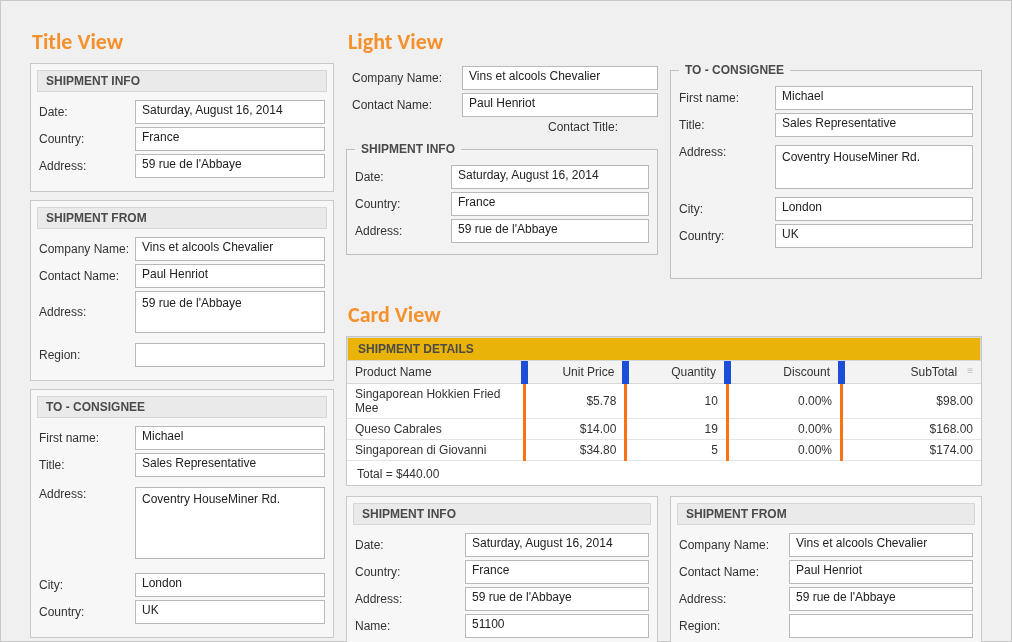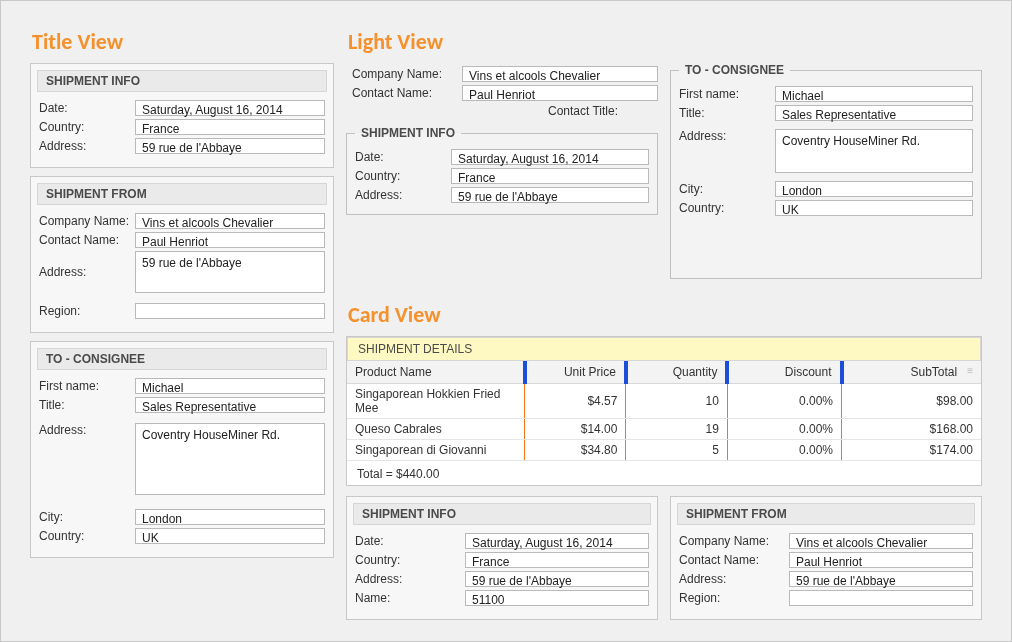--- a/index.html
+++ b/index.html
@@ -65,68 +65,68 @@
     justify-content: flex-end;
   }
   .row > label {
     width: 96px;
     color: #333;
   }
   .row > .field {
     flex:1;
     border: 1px solid #b9b9b9;
     background: #fff;
-    height: 16px;
+    height: 24px;
     line-height: 19px;
     padding: 0 6px;
     color: #222;
     font-size: 12px;
   }
   .row > .field.tall { height: 54px; padding-top:2px; }
 
   
   .light-top { display:flex; gap:12px; }
   .light-left { flex:1; }
   .light-right { flex:1; }
 
   .lv-rows { margin: 0 0 8px 6px; }
   .lv-rows .row > label { width:110px; }
   .lv-rows .row > .field { }
 
   
   .card-heading { margin-top: 14px; }
   .card-panel { padding: 6px 6px 6px 6px; }
   .card-panel-title {
-    font-weight:400;
+    font-weight:700;
     padding: 4px 10px;
     color:#4a4a4a;
-    background:#fef9c3;
+    background:#eab308;
     border:1px solid #d6d6d6;
     margin:0 0 0 0;
   }
   table.grid {
     width:100%;
     border-collapse: collapse;
     font-size:12px;
     background:#fff;
   }
   table.grid th {
     text-align:left;
     font-weight:400;
     color:#333;
     background:#f3f3f3;
     border-bottom:1px solid #d8d8d8;
-    border-right:4px solid #1d4ed8;
+    border-right:7px solid #1d4ed8;
     padding:4px 8px;
   }
   table.grid th.num, table.grid td.num { text-align:right; }
   table.grid th.last { border-right:none; }
   table.grid td {
     border-bottom:1px solid #e5e5e5;
-    border-right:1px solid #f97316;
+    border-right:3px solid #f97316;
     padding:3px 8px;
   }
   table.grid td.last { border-right:none; }
   .total-row {
     text-align:left;
     padding:6px 10px 4px 10px;
     font-size:12px;
     color:#333;
     background:#fff;
   }
@@ -280,21 +280,21 @@
             <th class="num" style="width:18%">Discount</th>
             <th class="num last" style="width:22%">
               <span>SubTotal</span>
               <span style="float:right;color:#bcbcbc;font-size:10px;margin-left:10px">≡</span>
             </th>
           </tr>
         </thead>
         <tbody id="details-body">
             <tr>
               <td>Singaporean Hokkien Fried Mee</td>
-              <td class="num">$4.57</td>
+              <td class="num">$5.78</td>
               <td class="num">10</td>
               <td class="num">0.00%</td>
               <td class="num last">$98.00</td>
             </tr>
             <tr>
               <td>Queso Cabrales</td>
               <td class="num">$14.00</td>
               <td class="num">19</td>
               <td class="num">0.00%</td>
               <td class="num last">$168.00</td>

